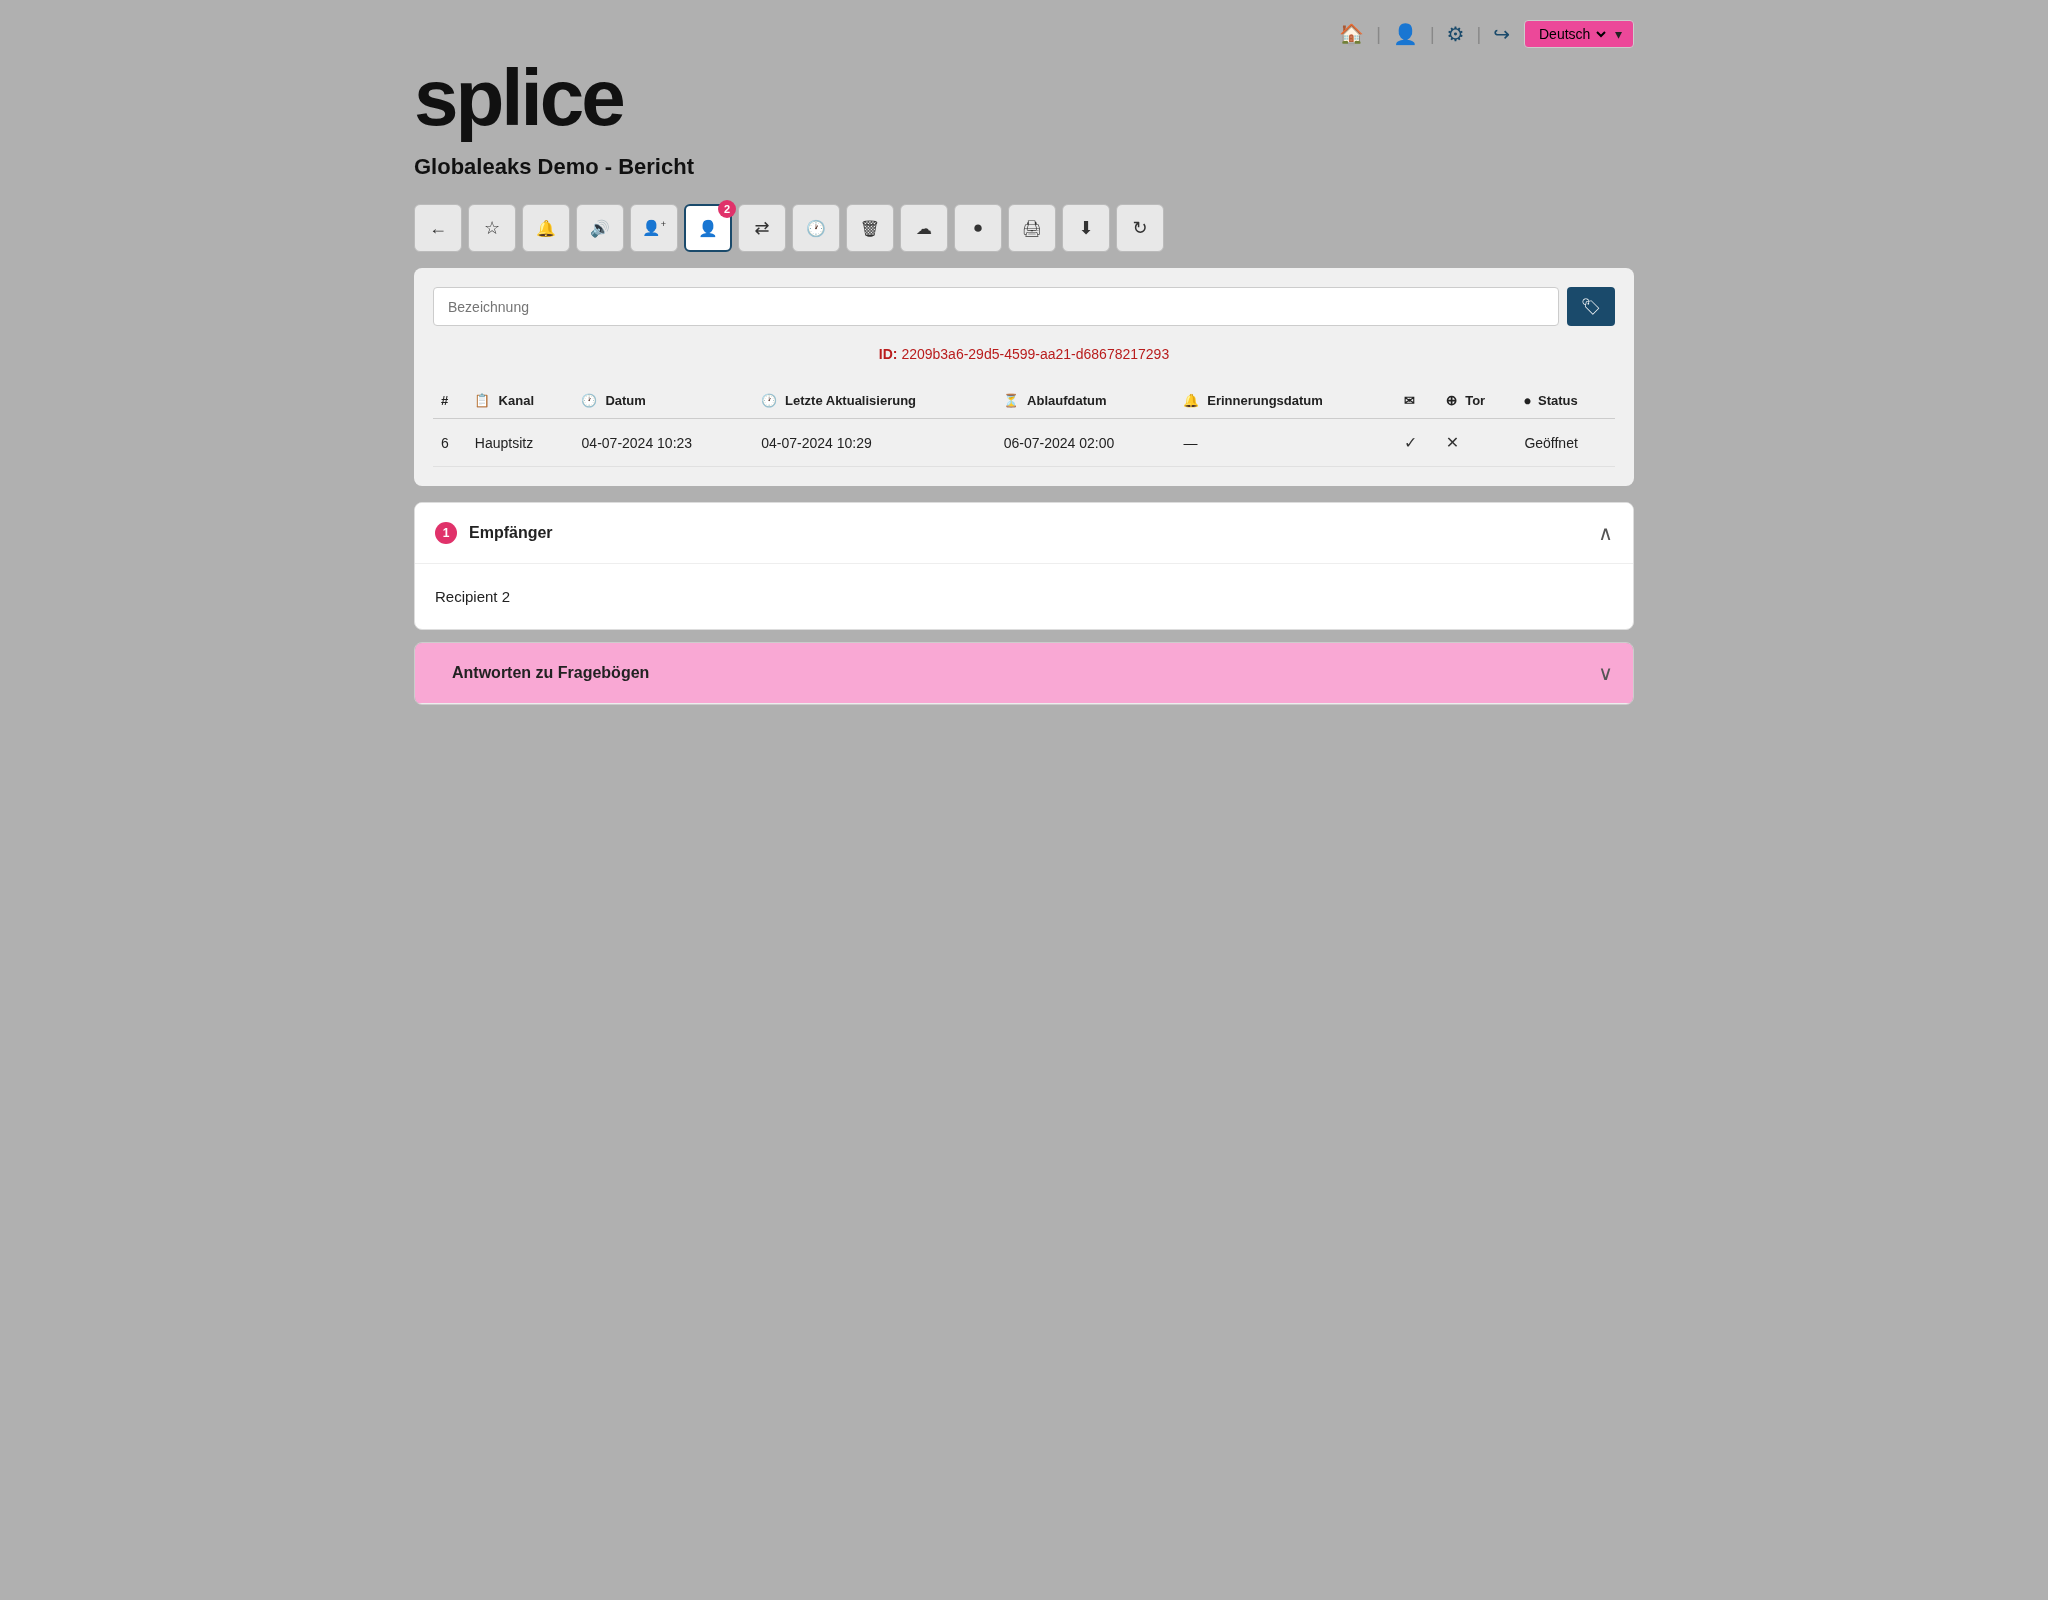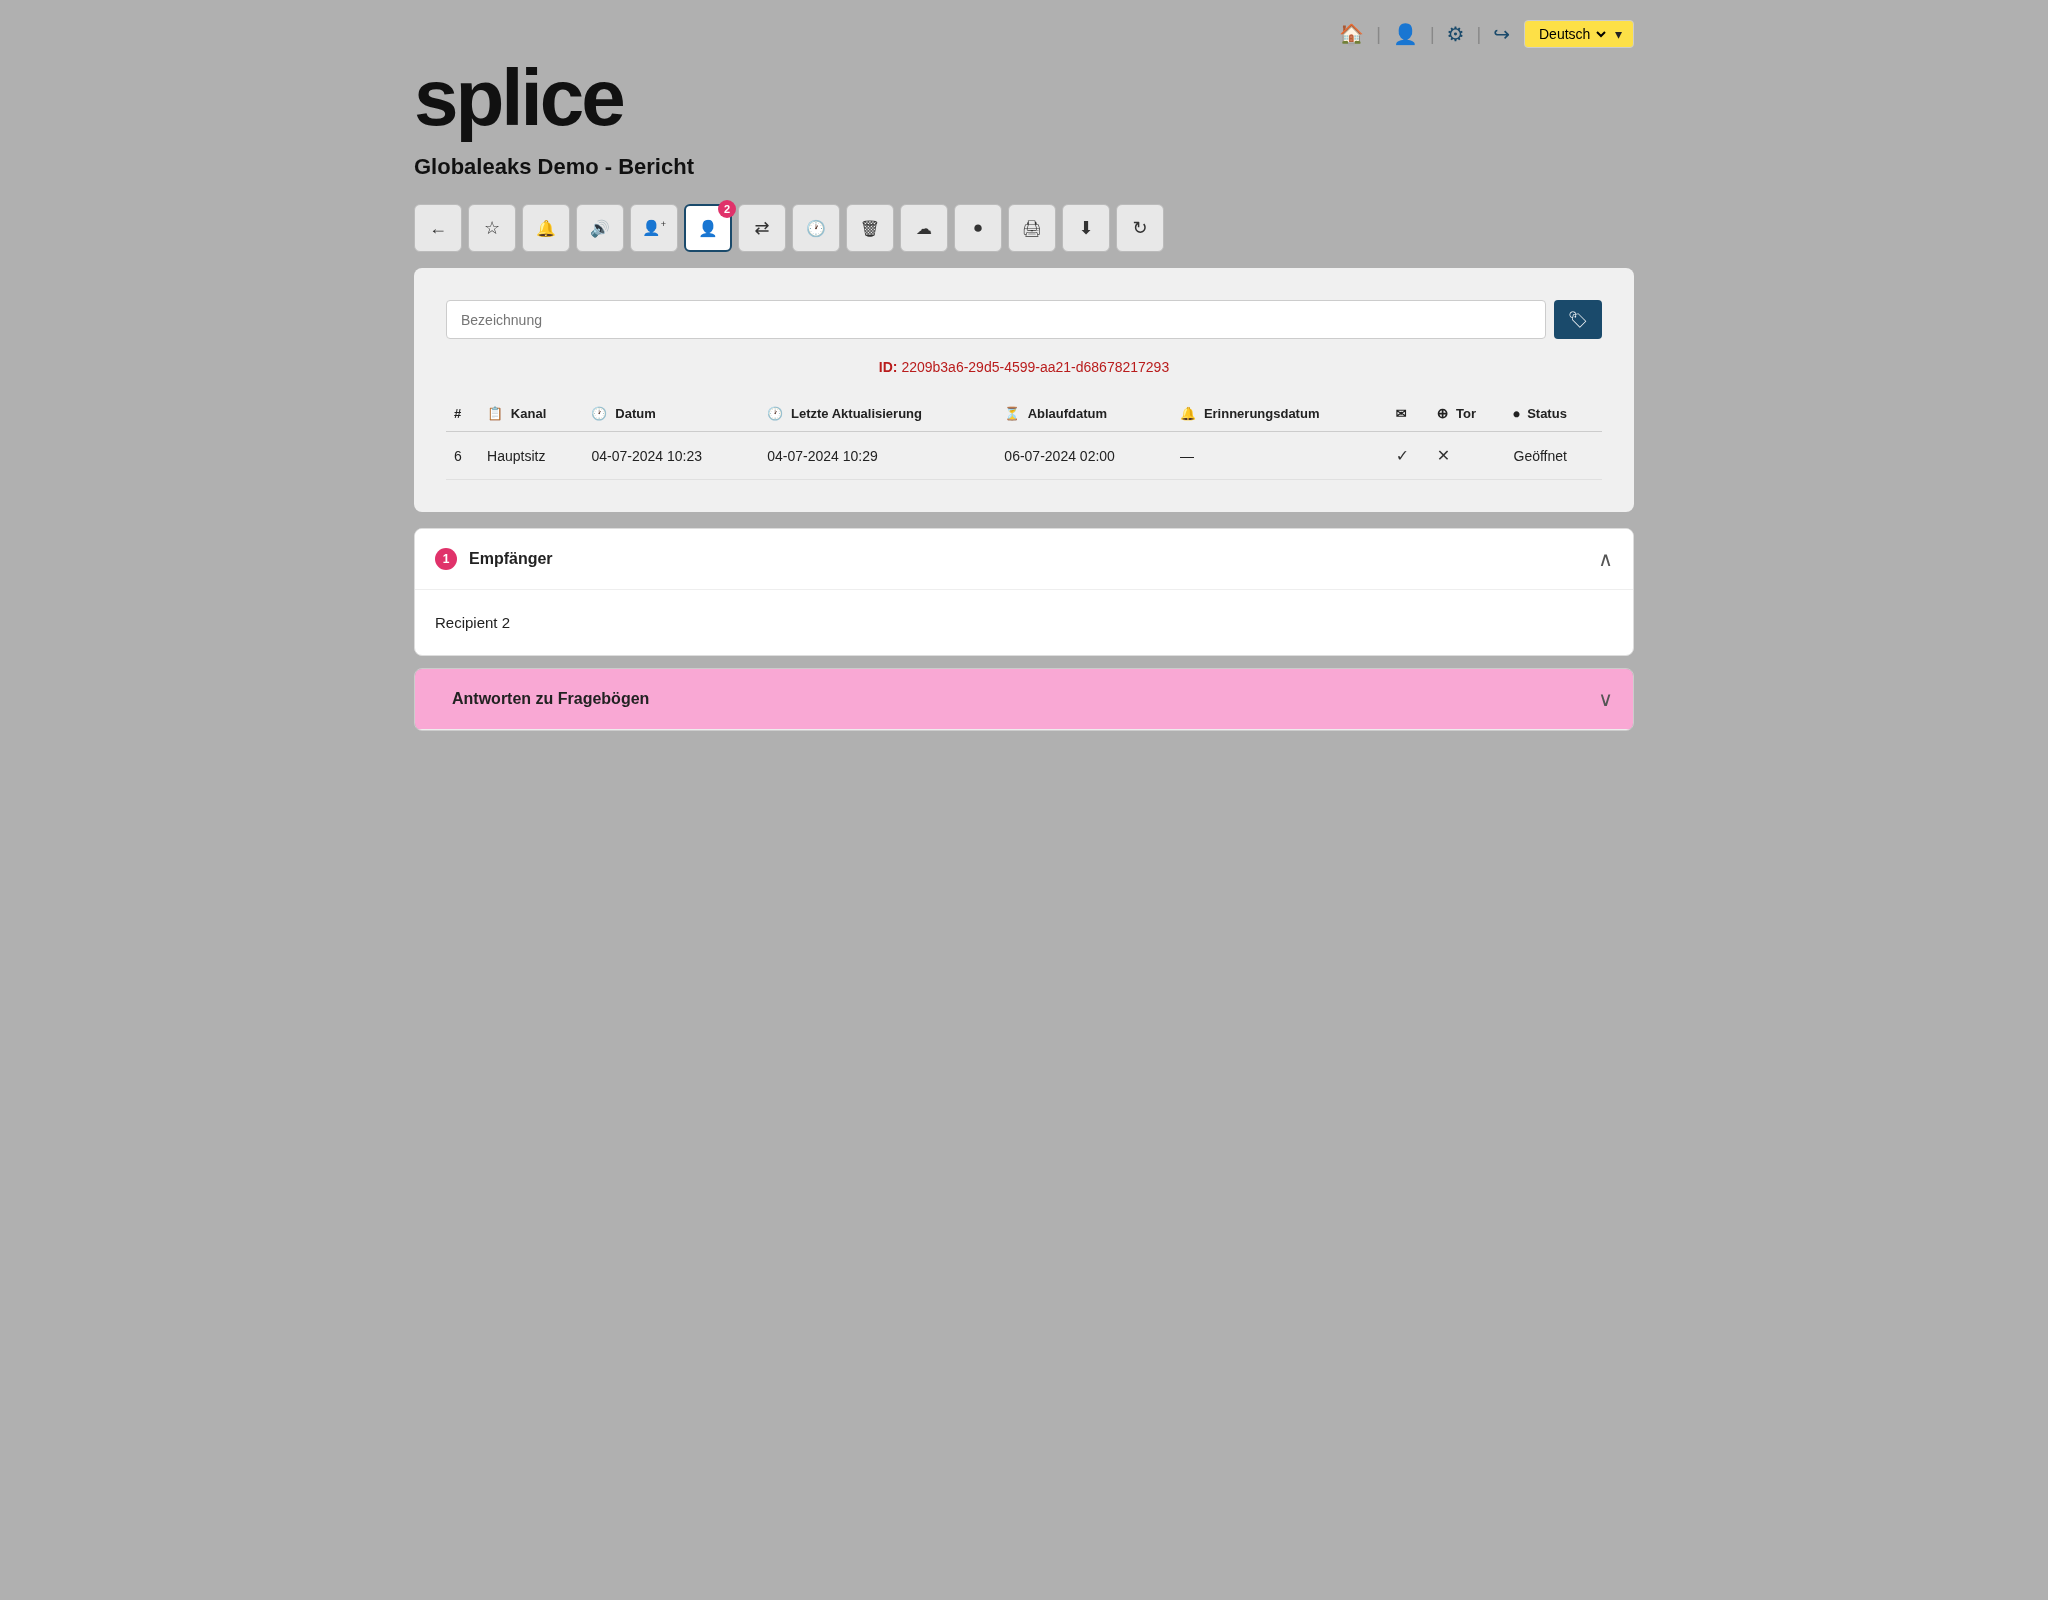--- a/index.html
+++ b/index.html
@@ -32,21 +32,21 @@
     }
     .top-bar-icons .sep {
       color: #888;
       font-size: 18px;
     }
     .lang-select {
       border: 1px solid #ccc;
       border-radius: 4px;
       padding: 4px 10px;
       font-size: 14px;
-      background: #fde047;
+      background: #ec4899;
       color: #222;
       cursor: pointer;
       display: flex;
       align-items: center;
       gap: 6px;
       min-width: 110px;
     }
     .lang-select select {
       border: none;
       background: transparent;
@@ -110,21 +110,21 @@
       font-size: 11px;
       font-weight: 700;
       display: flex;
       align-items: center;
       justify-content: center;
     }
     
     .content-card {
       background: #f0f0f0;
       border-radius: 8px;
-      padding: 32px;
+      padding: 19px;
       margin-bottom: 16px;
     }
     
     .label-row {
       display: flex;
       gap: 8px;
       margin-bottom: 20px;
     }
     .label-input {
       flex: 1;

